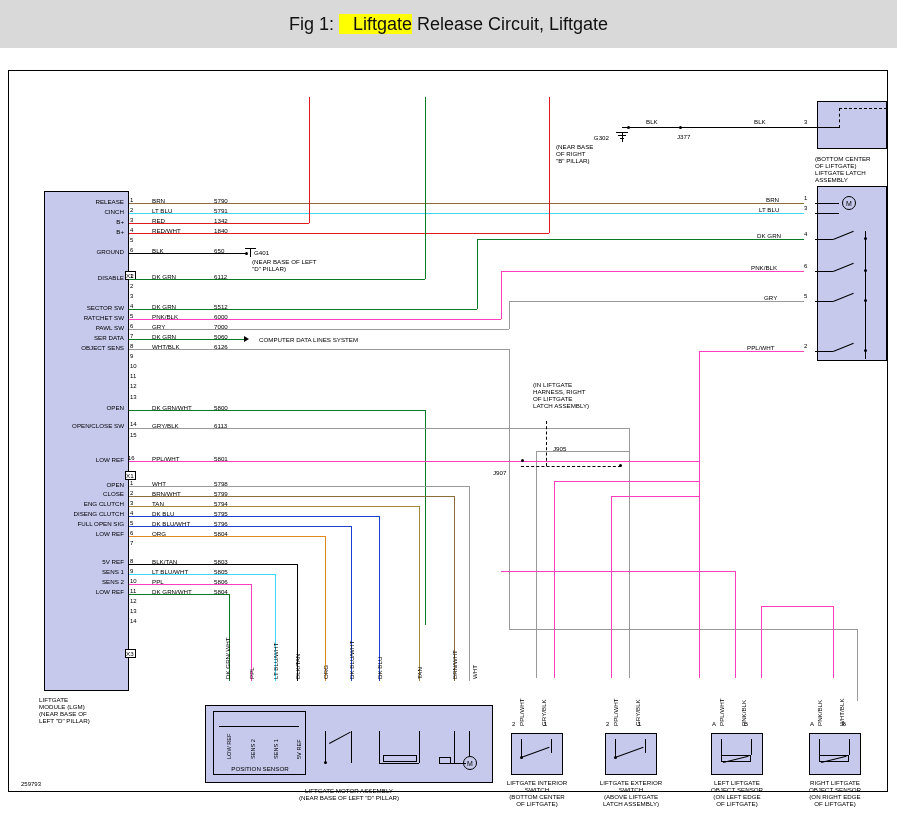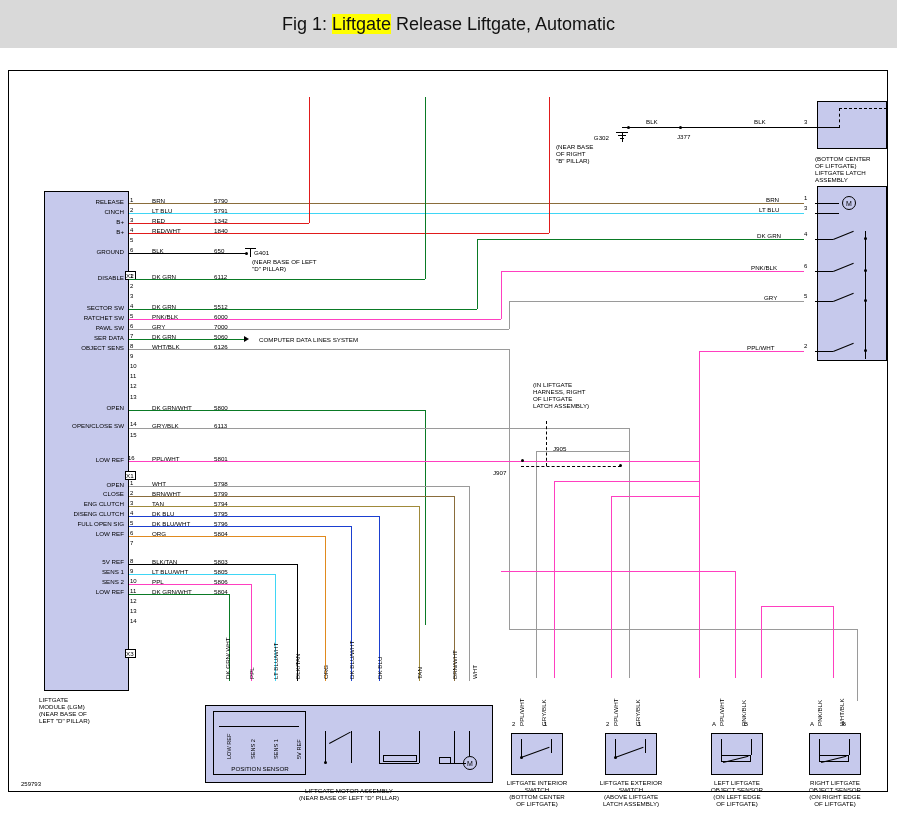--- a/index.html
+++ b/index.html
@@ -10,21 +10,21 @@
     font-family: "Liberation Sans", sans-serif;
     overflow: hidden;
     position: relative;
   }
   #header {
     position:absolute; left:0; top:0; width:897px; height:48px;
     background:#d9d9d9;
     display:flex; align-items:center; justify-content:center;
   }
   #header .title { font-size:18px; color:#111; white-space:nowrap; }
-  #header .hl { background:#ffff00; }
+  #header .hl { background:#ffff00;padding-left:14px; }
   #canvas {
     position:absolute; left:0; top:48px; width:897px; height:765px;
     background:#ffffff;
   }
   #frame {
     position:absolute; left:8px; top:22px; width:880px; height:722px;
     border:1px solid #000; background:#fff;
   }
   
   .wire { position:absolute; }
@@ -46,21 +46,21 @@
   .arrow { position:absolute; width:0;height:0;
            border-left:5px solid #000; border-top:3px solid transparent; border-bottom:3px solid transparent;}
   .res { position:absolute; border:1px solid #000; height:7px; }
   #idnum { position:absolute; left:12px; bottom:4px; font-size:6px; color:#000; }
 </style>
 </head>
 <body>
 
 <div id="header">
   <div class="title">
-    <span>Fig 1: </span><span class="hl">Liftgate</span><span> Release Liftgate, Automatic</span>
+    <span>Fig 1: </span><span class="hl">Liftgate</span><span> Release Circuit, Liftgate</span>
   </div>
 </div>
 
 <div id="canvas">
  <div id="frame">
 
   <div class="lbl r" style="left:540px;top:63px;width:60px;">G302</div>
   <div class="lbl" style="left:547px;top:72px;width:70px;">(NEAR BASE
 OF RIGHT
 "B" PILLAR)</div>

